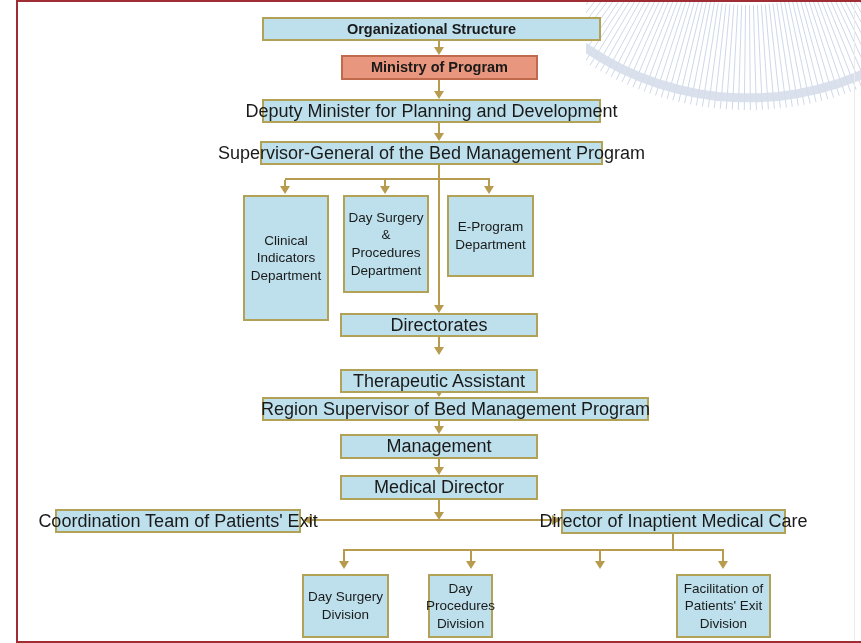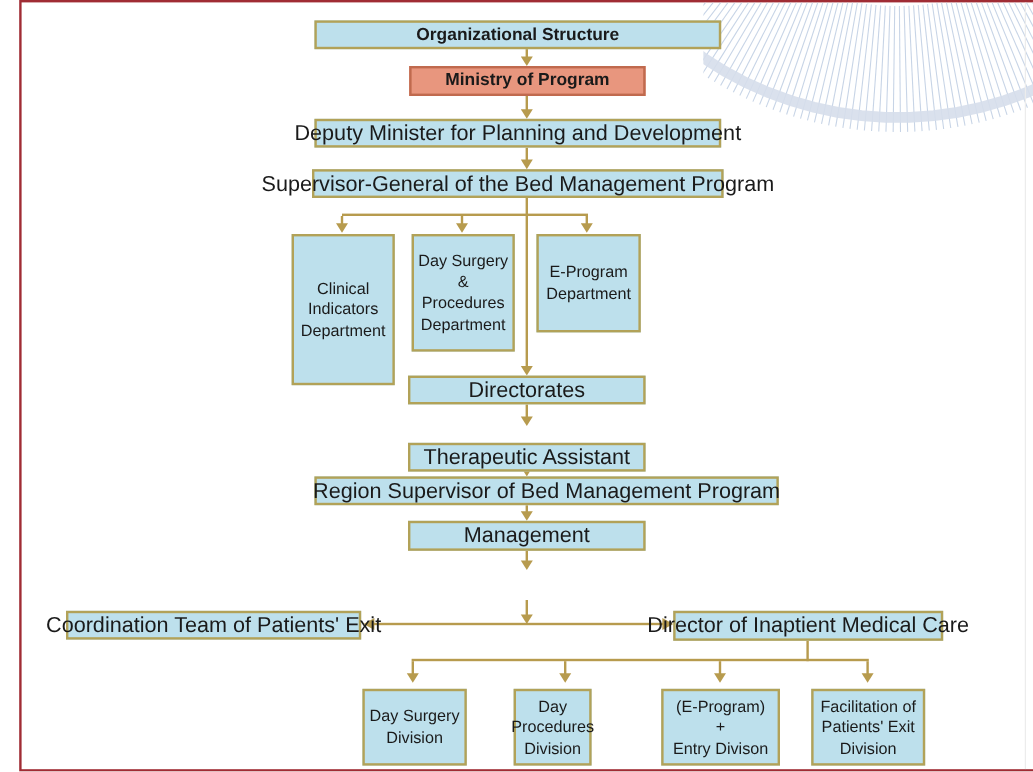--- a/index.html
+++ b/index.html
@@ -153,32 +153,30 @@
 &amp;
 Procedures
 Department</div>
   <div class="node multi" style="left:429px;top:193px;width:87px;height:82px">E-Program
 Department</div>
 
   <div class="node" style="left:322px;top:311px;width:198px;height:24px">Directorates</div>
   <div class="node" style="left:322px;top:367px;width:198px;height:24px">Therapeutic Assistant</div>
   <div class="node" style="left:244px;top:395px;width:387px;height:24px">Region Supervisor of Bed Management Program</div>
   <div class="node" style="left:322px;top:432px;width:198px;height:25px">Management</div>
+  <div class="node" style="left:322px;top:473px;width:198px;height:25px">Medical Director</div>
 
   <div class="node" style="left:37px;top:507px;width:246px;height:24px">Coordination Team of Patients' Exit</div>
   <div class="node" style="left:543px;top:507px;width:225px;height:25px">Director of Inaptient Medical Care</div>
 
   <div class="node multi" style="left:284px;top:572px;width:87px;height:64px">Day Surgery
 Division</div>
   <div class="node multi" style="left:410px;top:572px;width:65px;height:64px">Day
 Procedures
 Division</div>
-  <div class="node multi" style="left:533px;top:572px;width:99px;height:64px">(E-Program)
-+
-Entry Divison</div>
   <div class="node multi" style="left:658px;top:572px;width:95px;height:64px">Facilitation of
 Patients' Exit
 Division</div>
 
   <div class="vl" style="left:420px;top:38px;height:9px"></div>
   <div class="ar-d" style="left:416px;top:45px"></div>
 
   <div class="vl" style="left:420px;top:78px;height:13px"></div>
   <div class="ar-d" style="left:416px;top:89px"></div>
 

